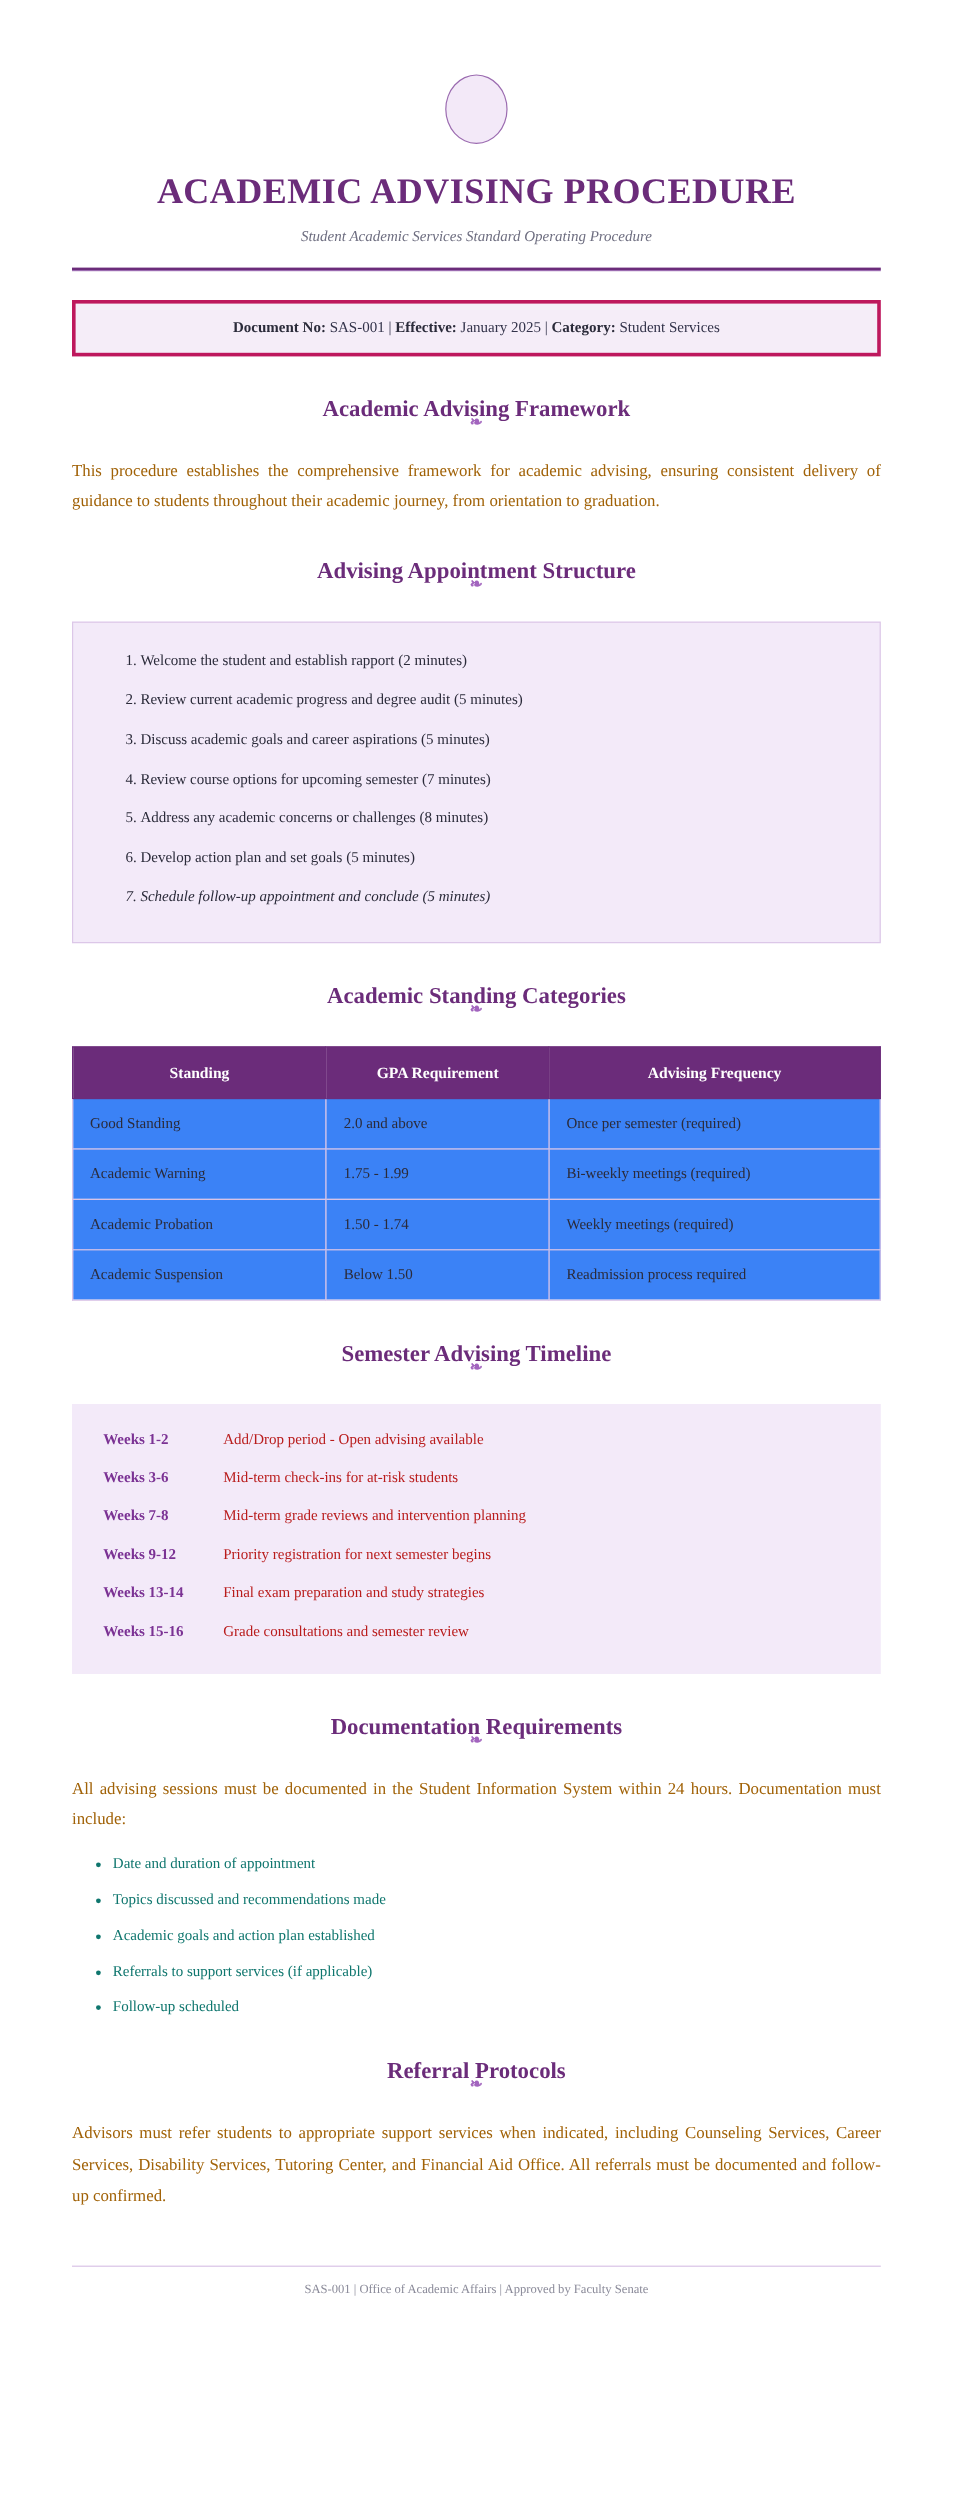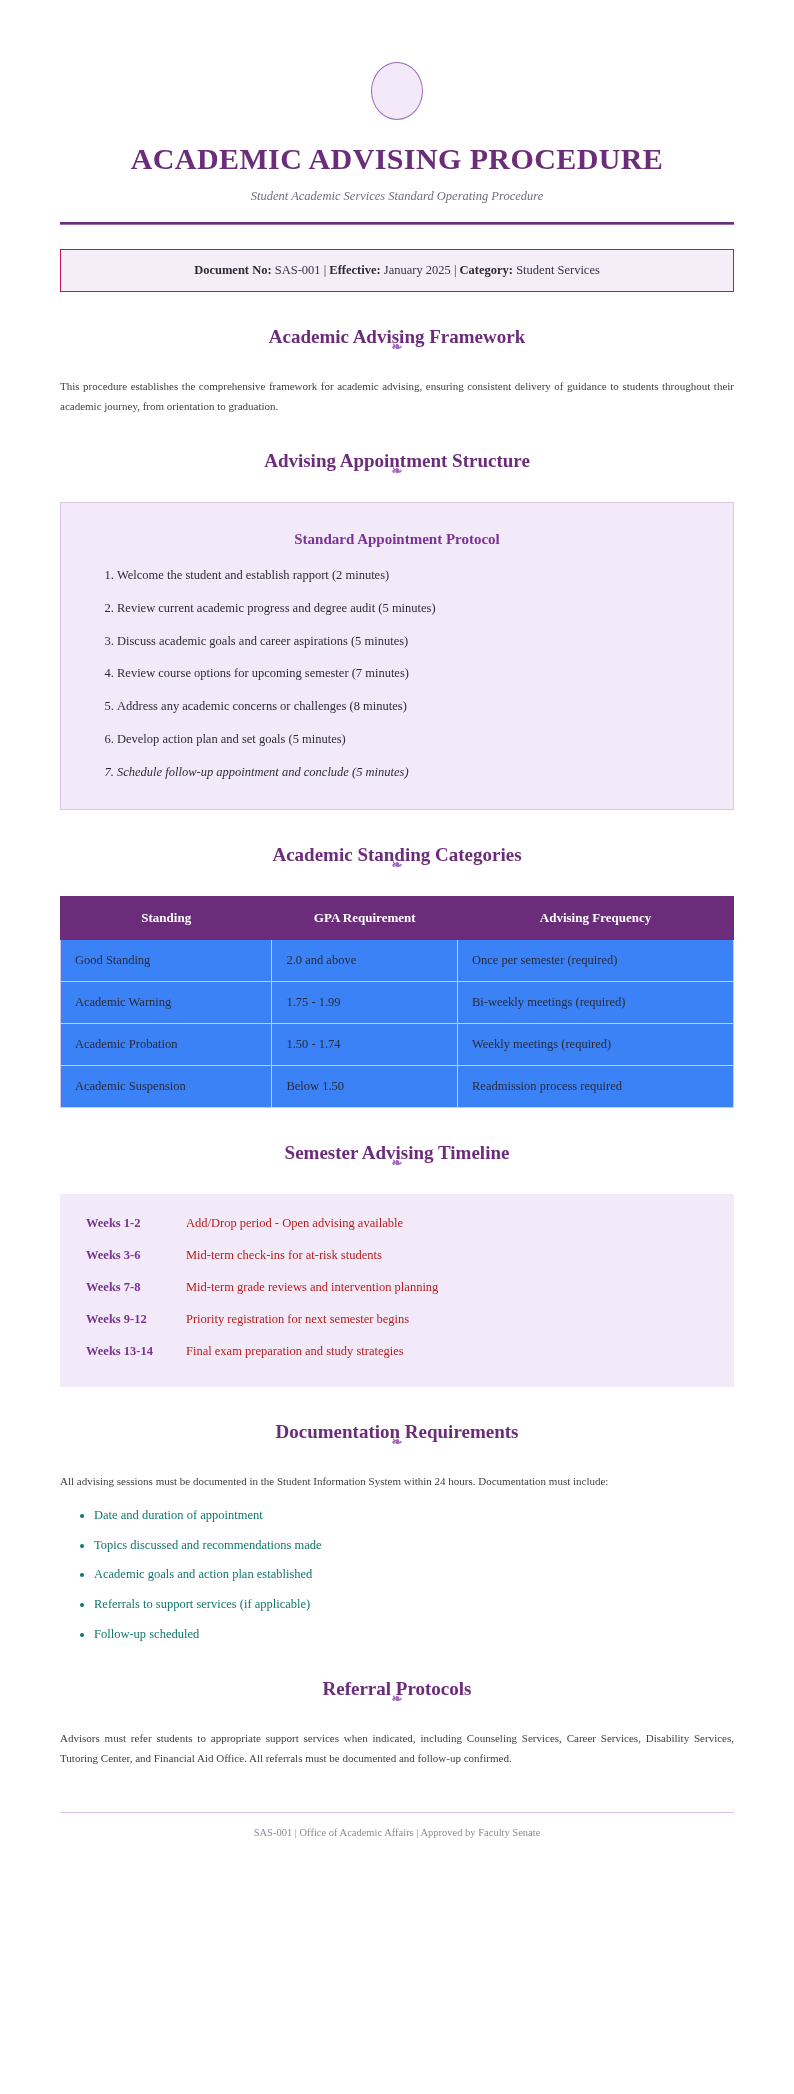--- a/index.html
+++ b/index.html
@@ -46,21 +46,21 @@
     margin: 18px 0 0 0;
     border-top: 2.2px solid #6B2C7A;
     border-bottom: 1px solid #9B6BB0;
     height: 3px;
   }
 
   
   .info-bar {
     margin-top: 24px;
     background: #F5EDF8;
-    border: 1px solid #be185d;
+    border: 3px solid #be185d;
     padding: 13px 14px;
     text-align: center;
     font-size: 12.5px;
     color: #33334a;
   }
   .info-bar b { color: #2b2b3a; }
 
   
   .section-head {
     position: relative;
@@ -78,24 +78,24 @@
     top: 14px;
     font-size: 13px;
     color: #A濃;
     color: #A264BE;
     line-height: 1;
   }
 
   
   p.body-text {
     text-align: justify;
-    font-size: 11px;
+    font-size: 14px;
     line-height: 1.85;
     margin: 16px 0 0 0;
-    color: #404040;
+    color: #a16207;
   }
 
   
   .panel {
     margin-top: 18px;
     background: #F3EAF9;
     border: 1px solid #DCC7E8;
     padding: 22px 26px 26px 26px;
   }
   .panel.no-border { border: none; background: #F3EAF9; }
@@ -201,21 +201,20 @@
     <span>Academic Advising Framework</span>
     <span class="ornament">❧</span>
   </div>
   <p class="body-text">This procedure establishes the comprehensive framework for academic advising, ensuring consistent delivery of guidance to students throughout their academic journey, from orientation to graduation.</p>
 
   <div class="section-head">
     <span>Advising Appointment Structure</span>
     <span class="ornament">❧</span>
   </div>
   <div class="panel">
-    <div class="panel-title">Standard Appointment Protocol</div>
     <ol class="protocol">
         <li>Welcome the student and establish rapport (2 minutes)</li>
         <li>Review current academic progress and degree audit (5 minutes)</li>
         <li>Discuss academic goals and career aspirations (5 minutes)</li>
         <li>Review course options for upcoming semester (7 minutes)</li>
         <li>Address any academic concerns or challenges (8 minutes)</li>
         <li>Develop action plan and set goals (5 minutes)</li>
         <li>Schedule follow-up appointment and conclude (5 minutes)</li>
       </ol>
   </div>
@@ -274,20 +273,24 @@
         <div class="timeline-desc">Mid-term grade reviews and intervention planning</div>
       </div>
       <div class="timeline-row">
         <div class="timeline-week">Weeks 9-12</div>
         <div class="timeline-desc">Priority registration for next semester begins</div>
       </div>
       <div class="timeline-row">
         <div class="timeline-week">Weeks 13-14</div>
         <div class="timeline-desc">Final exam preparation and study strategies</div>
       </div>
+      <div class="timeline-row">
+        <div class="timeline-week">Weeks 15-16</div>
+        <div class="timeline-desc">Grade consultations and semester review</div>
+      </div>
     </div>
 
   <div class="section-head">
     <span>Documentation Requirements</span>
     <span class="ornament">❧</span>
   </div>
   <p class="body-text">All advising sessions must be documented in the Student Information System within 24 hours. Documentation must include:</p>
   <ul class="docreq">
       <li>Date and duration of appointment</li>
       <li>Topics discussed and recommendations made</li>

